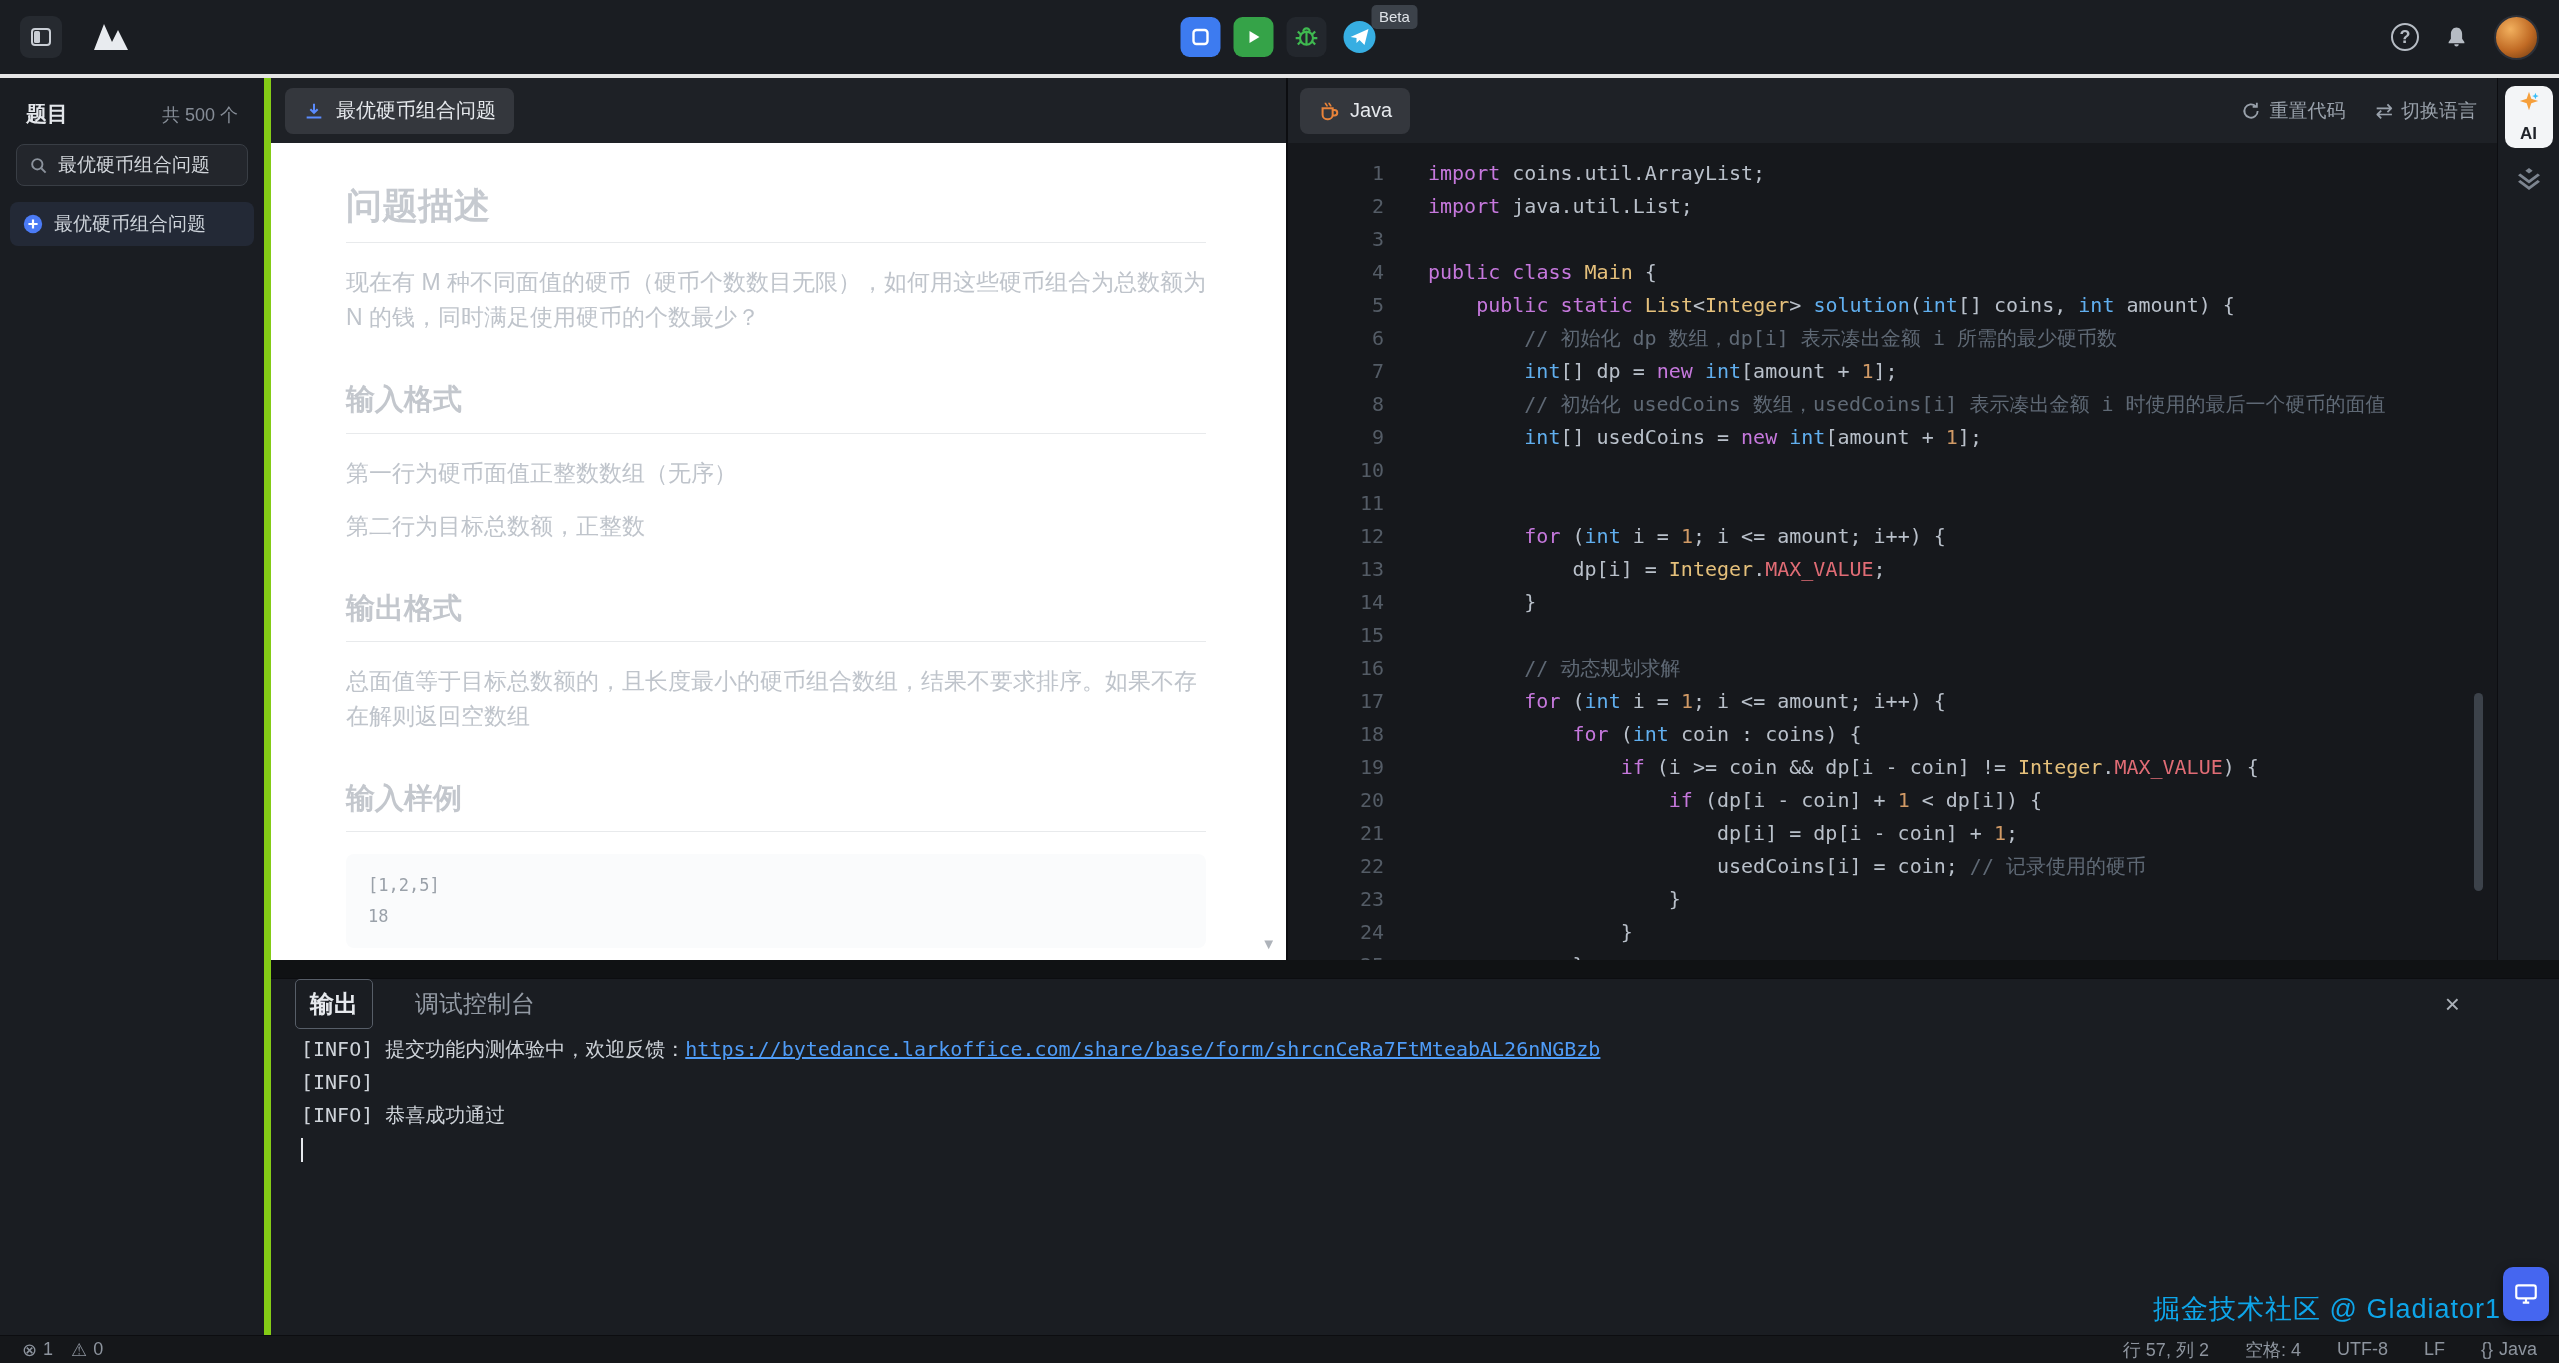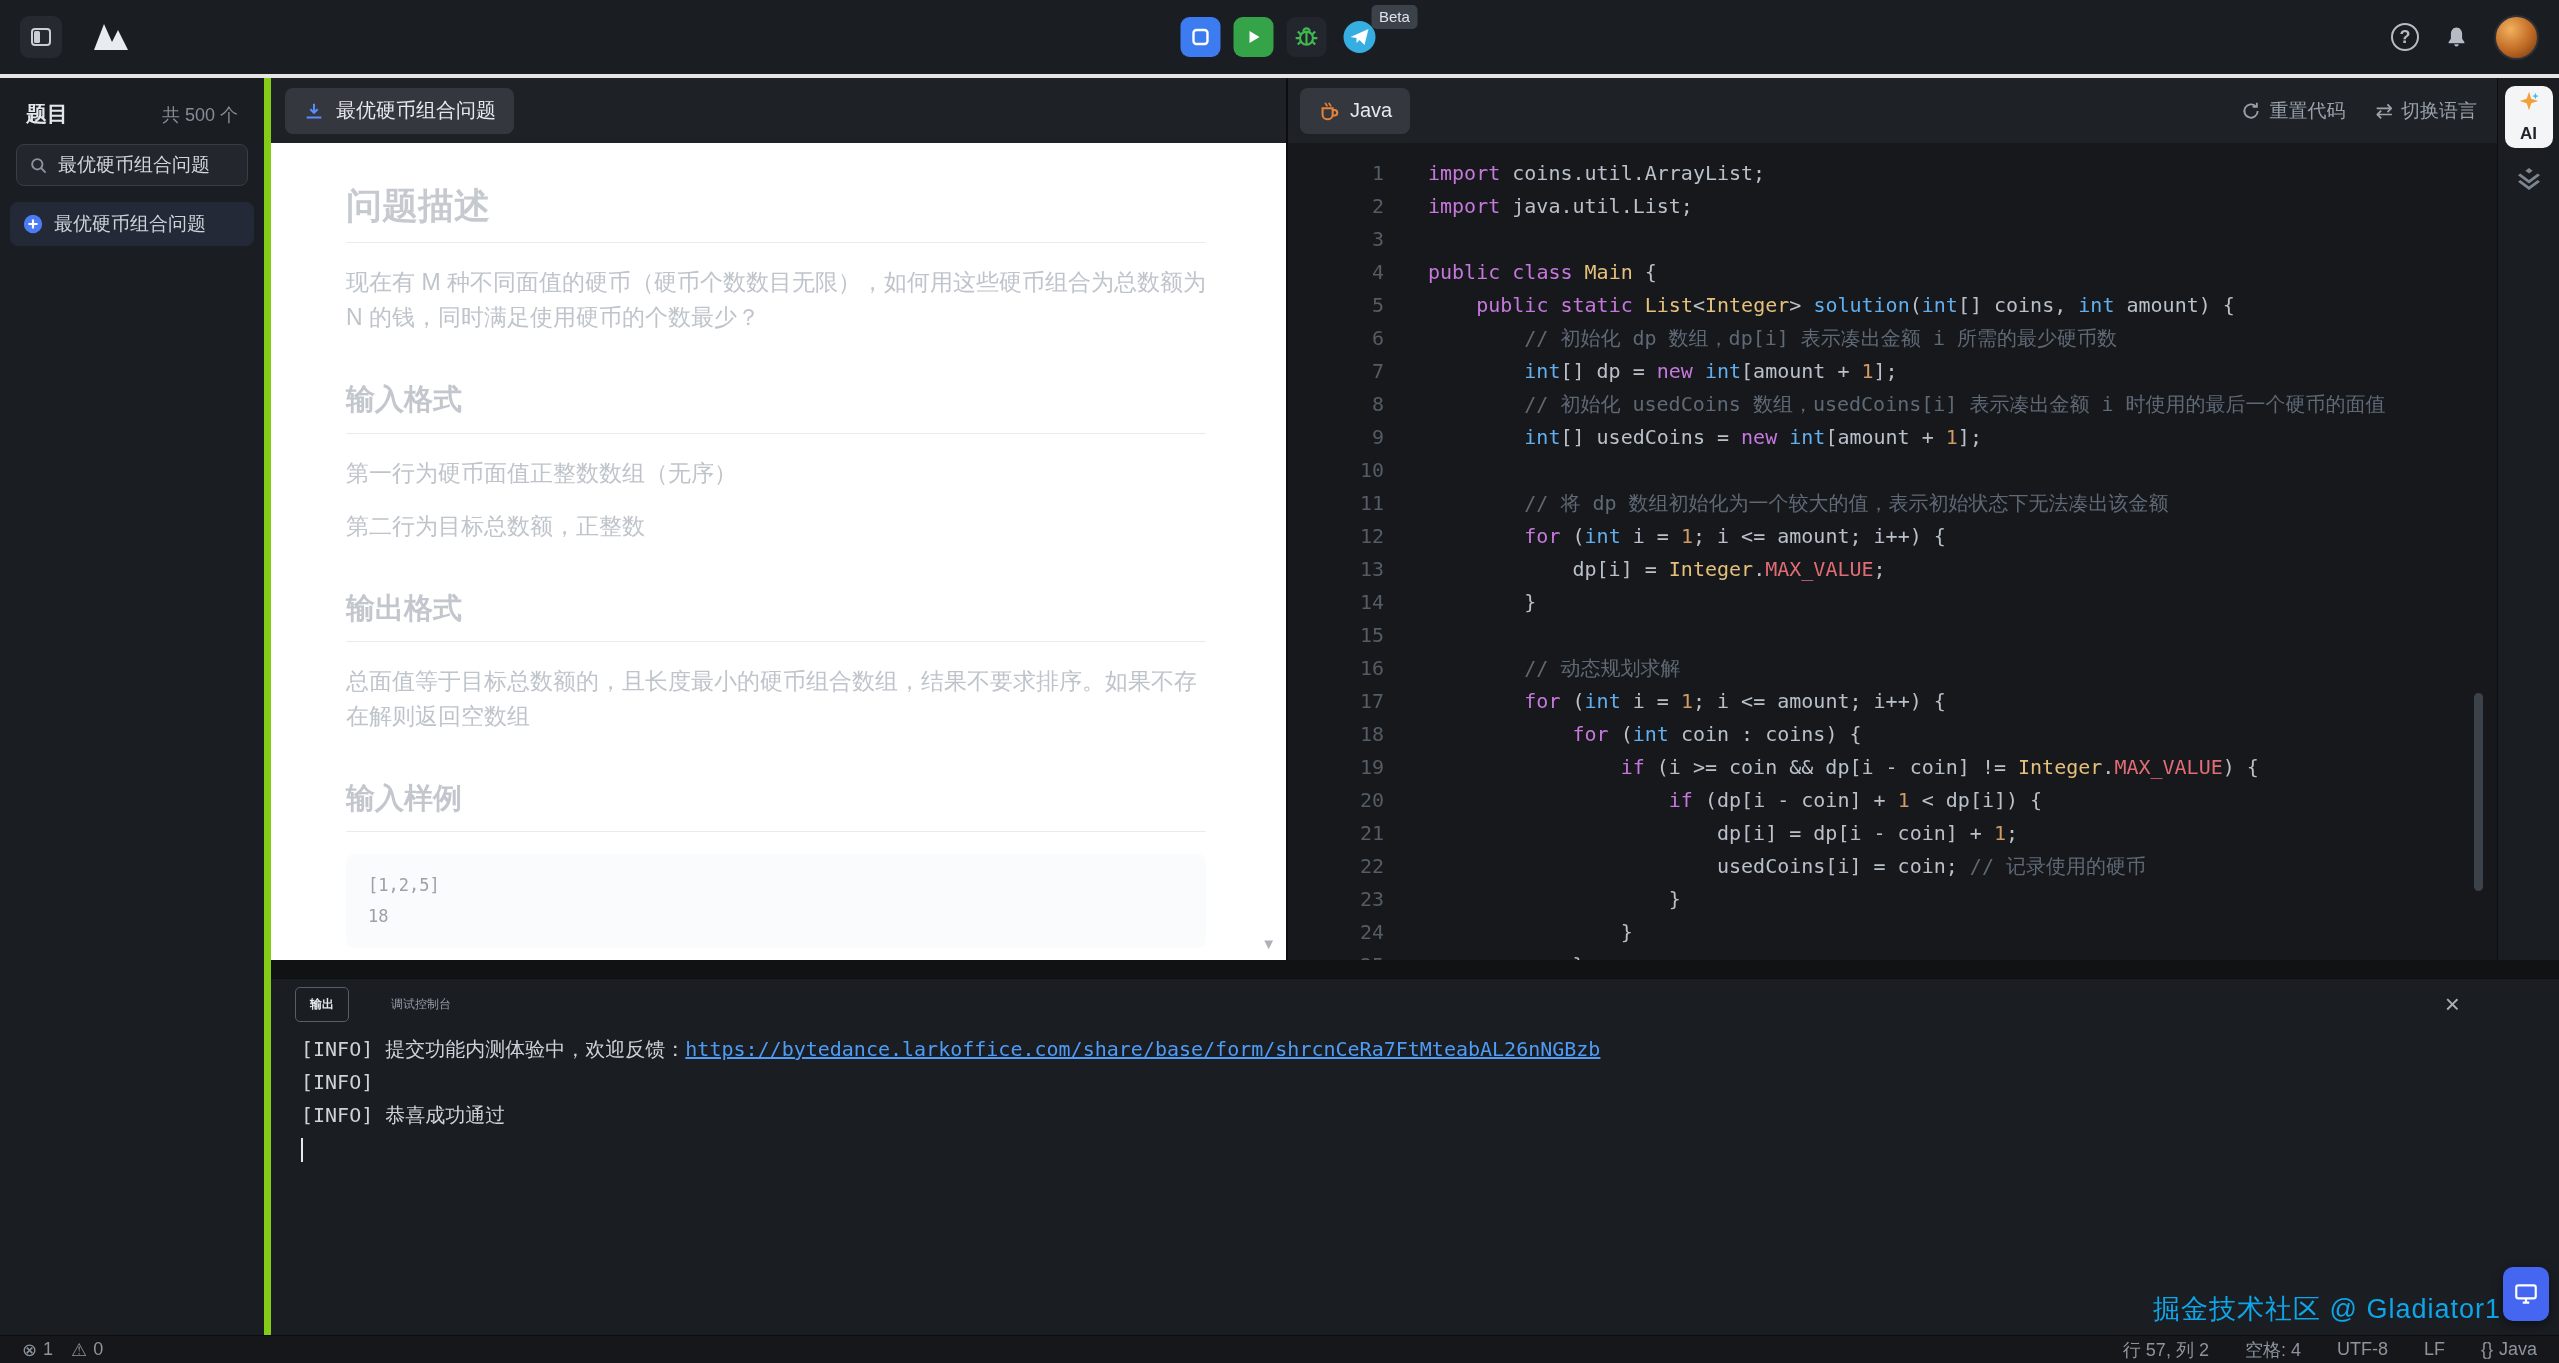--- a/index.html
+++ b/index.html
@@ -60,21 +60,21 @@
 .tk-d{color:#b9c0ca}.tk-k{color:#c678dd}.tk-t{color:#e5c07b}.tk-p{color:#61afef}.tk-f{color:#61afef}.tk-c{color:#5f6975}.tk-n{color:#d19a66}.tk-cn{color:#e06c75}
 .scrollbar-thumb{position:absolute;right:14px;top:550px;width:9px;height:198px;background:#3c424a;border-radius:5px;cursor:grab}
 
 .rail{width:62px;flex:0 0 62px;background:#1a1d22;display:flex;flex-direction:column;align-items:center;padding-top:8px;gap:20px;border-left:1px solid #0c0d10}
 .ai-chip{width:48px;height:62px;background:#f3f5f7;border:none;border-radius:10px;display:flex;flex-direction:column;align-items:center;justify-content:center;gap:12px;cursor:pointer}
 .ai-label{font-size:17px;font-weight:700;color:#1f2329}
 .rail-ic{background:none;border:none;cursor:pointer;display:flex}
 
 .console{flex:1;min-height:0;background:#1a1d22;position:relative;margin-top:18px;border-top:1px solid #0c0d10}
 .c-tabs{height:50px;display:flex;align-items:center;gap:28px;padding:0 24px}
-.c-tab{background:none;border:none;font-size:12px;color:#959ca6;cursor:pointer;font-family:Liberation Sans, sans-serif;padding:8px 14px}
+.c-tab{background:none;border:none;font-size:24px;color:#959ca6;cursor:pointer;font-family:Liberation Sans, sans-serif;padding:8px 14px}
 .c-tab.active{border:1px solid #575e68;border-radius:5px;color:#e6e9ed;font-weight:700}
 .c-close{margin-left:auto;margin-right:75px;background:none;border:none;color:#aab0b8;font-size:26px;cursor:pointer;line-height:1}
 .c-out{padding:4px 0 0 30px;font-family:"DejaVu Sans Mono",monospace;font-size:20px;line-height:33px;color:#ced3d9}
 .c-info{color:#ced3d9}
 .c-link{color:#4f9cf7;text-decoration:underline;cursor:pointer}
 .cursor{display:inline-block;width:2px;height:24px;background:#e6e9ed;vertical-align:middle;animation:blink 1s steps(1) infinite}
 @keyframes blink{50%{opacity:0}}
 .watermark{position:absolute;right:58px;bottom:8px;font-size:27px;color:#0ea5e9;letter-spacing:1px}
 .float-btn{position:absolute;right:10px;bottom:14px;width:46px;height:54px;border-radius:10px;background:#4566f0;border:none;display:flex;align-items:center;justify-content:center;cursor:pointer;box-shadow:0 4px 12px rgba(0,0,0,.45)}
 
@@ -260,21 +260,21 @@
                 <div class="line">
                   <span class="ln">9</span>
                   <span class="code"><span class="tk-d">        </span><span class="tk-p">int</span><span class="tk-d">[] usedCoins = </span><span class="tk-k">new</span><span class="tk-d"> </span><span class="tk-p">int</span><span class="tk-d">[amount + </span><span class="tk-n">1</span><span class="tk-d">];</span></span>
                 </div>
                 <div class="line">
                   <span class="ln">10</span>
                   <span class="code"></span>
                 </div>
                 <div class="line">
                   <span class="ln">11</span>
-                  <span class="code"><span class="tk-d">        </span><span class="tk-c">// 将 dp 数组初始化为一个较大的值，表示初始状态下无法凑出该金额</span></span>
+                  <span class="code"><span class="tk-d">        </span></span>
                 </div>
                 <div class="line">
                   <span class="ln">12</span>
                   <span class="code"><span class="tk-d">        </span><span class="tk-k">for</span><span class="tk-d"> (</span><span class="tk-p">int</span><span class="tk-d"> i = </span><span class="tk-n">1</span><span class="tk-d">; i &lt;= amount; i++) {</span></span>
                 </div>
                 <div class="line">
                   <span class="ln">13</span>
                   <span class="code"><span class="tk-d">            dp[i] = </span><span class="tk-t">Integer</span><span class="tk-d">.</span><span class="tk-cn">MAX_VALUE</span><span class="tk-d">;</span></span>
                 </div>
                 <div class="line">

